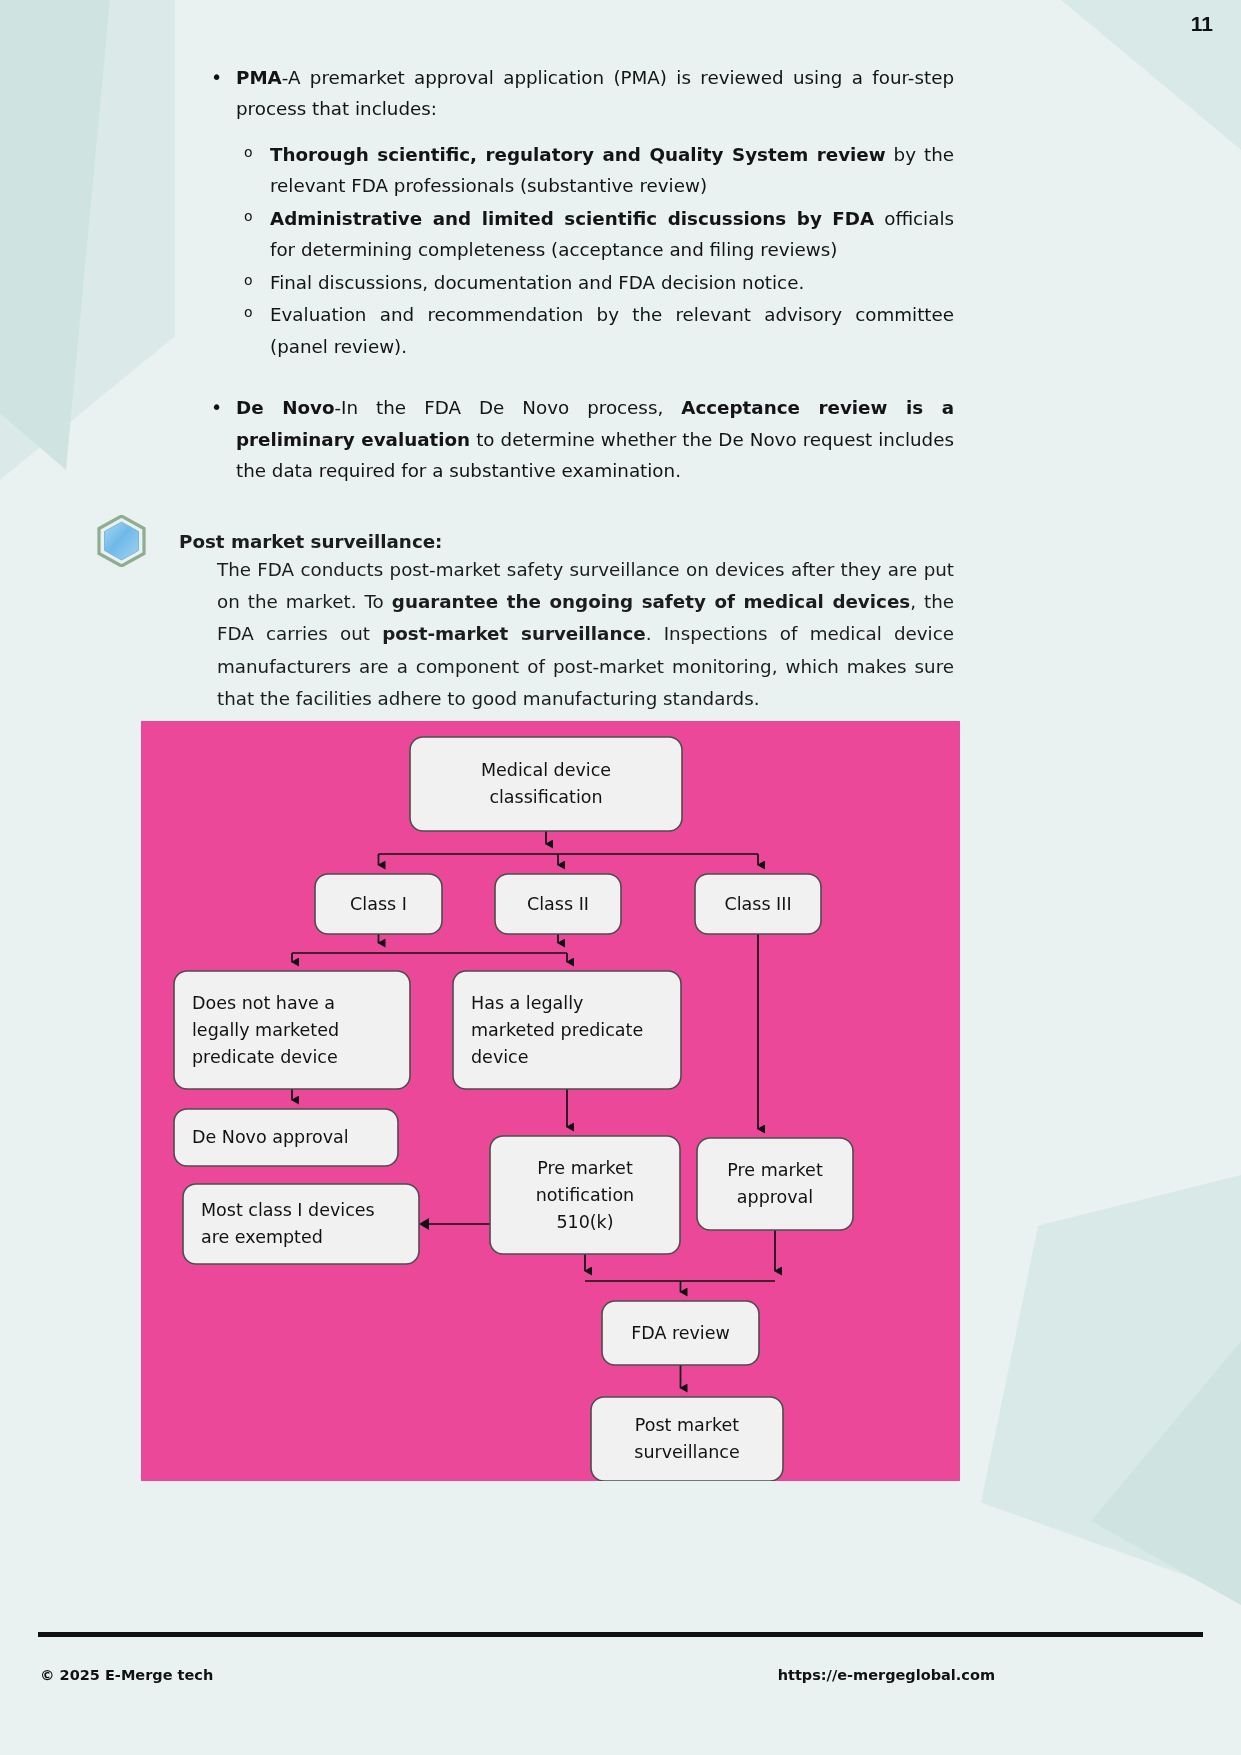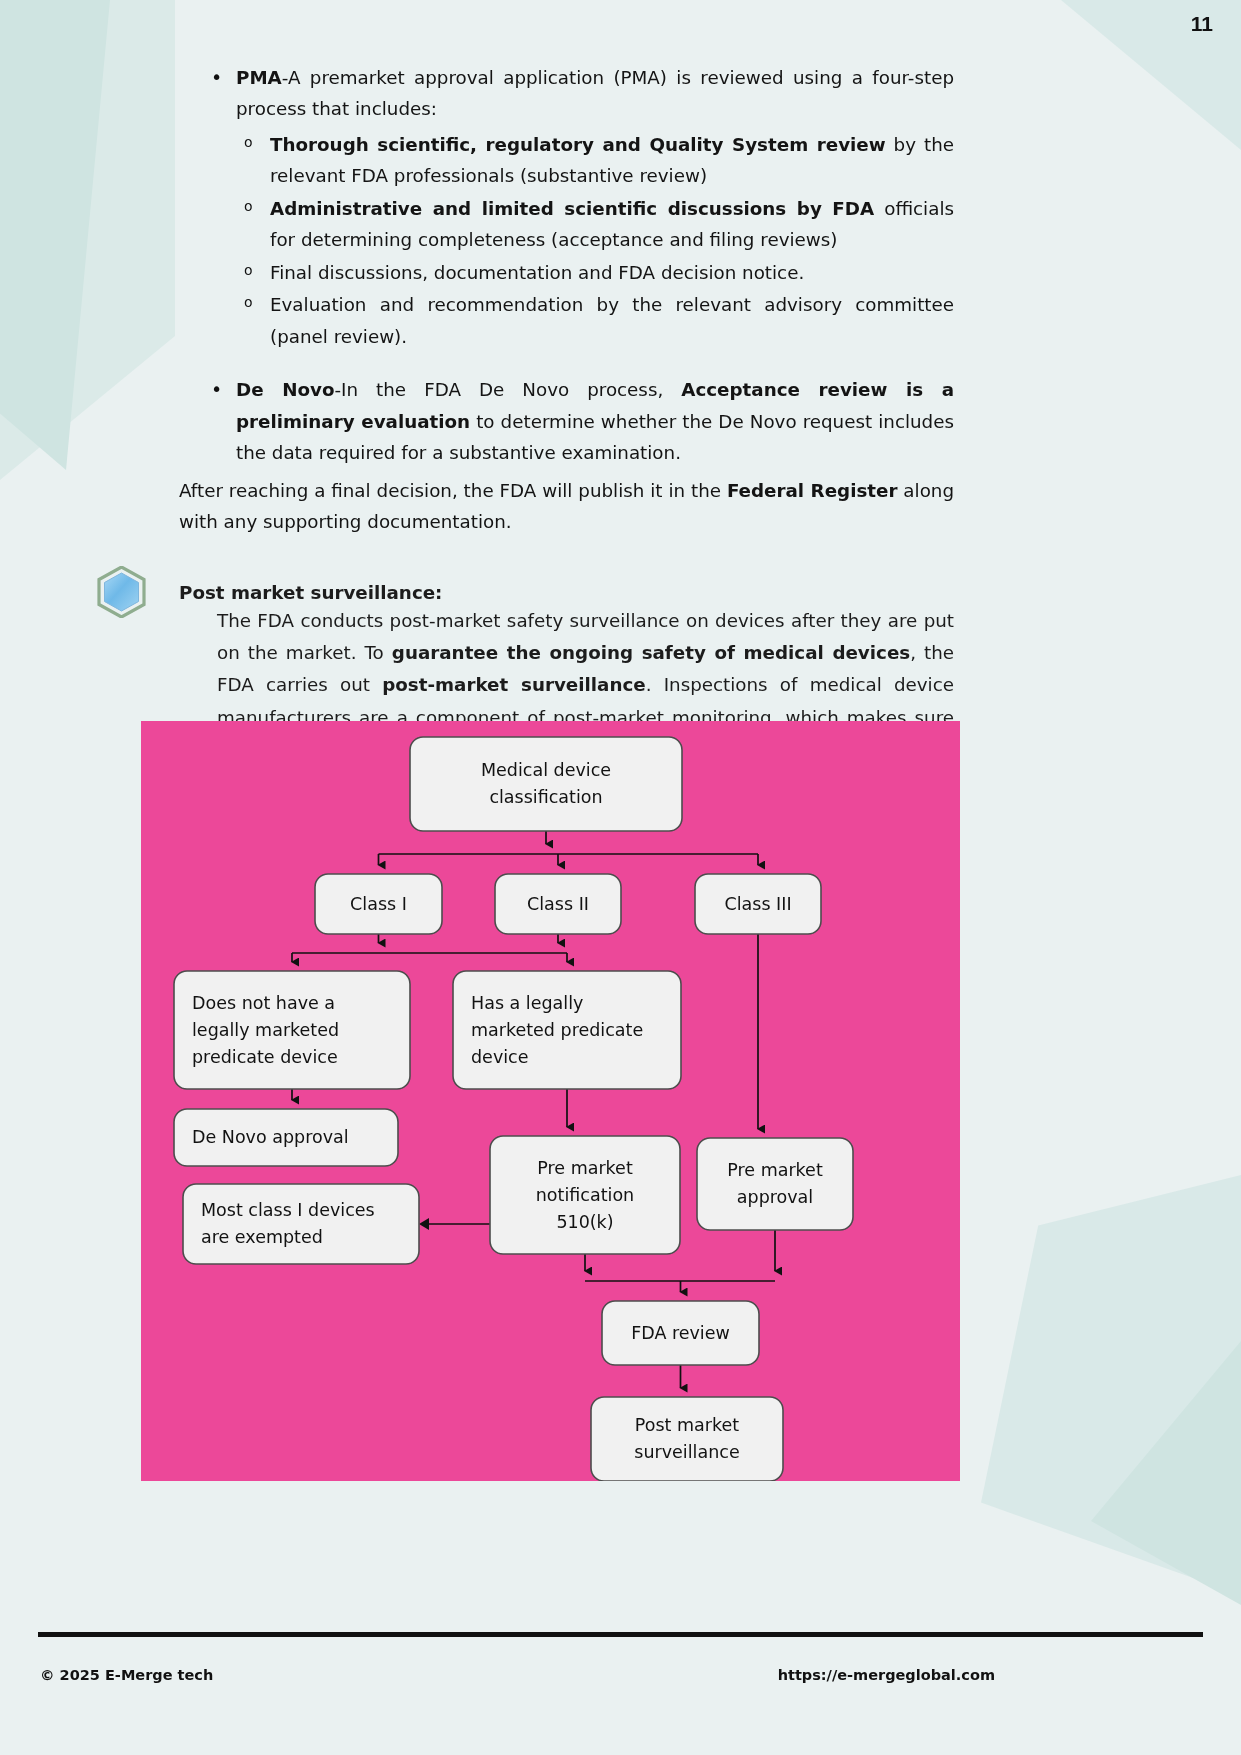--- a/index.html
+++ b/index.html
@@ -52,21 +52,21 @@
     position:relative;
     margin:0 0 6px 0;
     padding-left:33px;
     margin-left:203px;
     margin-right:200px;
   }
   ul.lvl1 > li:before {
     content:"•"; position:absolute; left:8px; top:-1px;
     font-size:19px; color:#111;
   }
-  ul.lvl2 { list-style:none; margin:4px 0 0 0; padding:0; }
+  ul.lvl2 { list-style:none; margin:14px 0 0 0; padding:0; }
   ul.lvl2 > li {
     position:relative; padding-left:34px; margin-bottom:1px;
   }
   ul.lvl2 > li:before {
     content:"o"; position:absolute; left:8px; top:1px;
     font-size:14px; color:#111;
   }
 
   .para-after {
     margin:0 200px 0 179px;
@@ -146,28 +146,25 @@
         </li>
         <li class="txt">
           <span>Final discussions, documentation and FDA decision notice.</span>
         </li>
         <li class="txt">
           <span>Evaluation and recommendation by the relevant advisory committee (panel review).</span>
         </li>
       </ul>
     </li>
 
-    <li class="txt" style="margin-top:22px;">
+    <li class="txt" style="margin-top:30px;">
       <b>De Novo</b><span>-In the FDA De Novo process, </span><b>Acceptance review is a preliminary evaluation</b><span> to determine whether the De Novo request includes the data required for a substantive examination.</span>
     </li>
   </ul>
 
-  <div class="txt para-after">
-    <span>After reaching a final decision, the FDA will publish it in the </span><b>Federal Register</b><span> along with any supporting documentation.</span>
-  </div>
 
   <div id="pms-row">
     <svg id="hex-icon" viewBox="0 0 49 52">
       <defs>
         <linearGradient id="hexgrad" x1="0" y1="0" x2="1" y2="1">
           <stop offset="0%" stop-color="#a8d8f5"></stop>
           <stop offset="45%" stop-color="#6fb9e8"></stop>
           <stop offset="100%" stop-color="#9fd3f2"></stop>
         </linearGradient>
       </defs>

